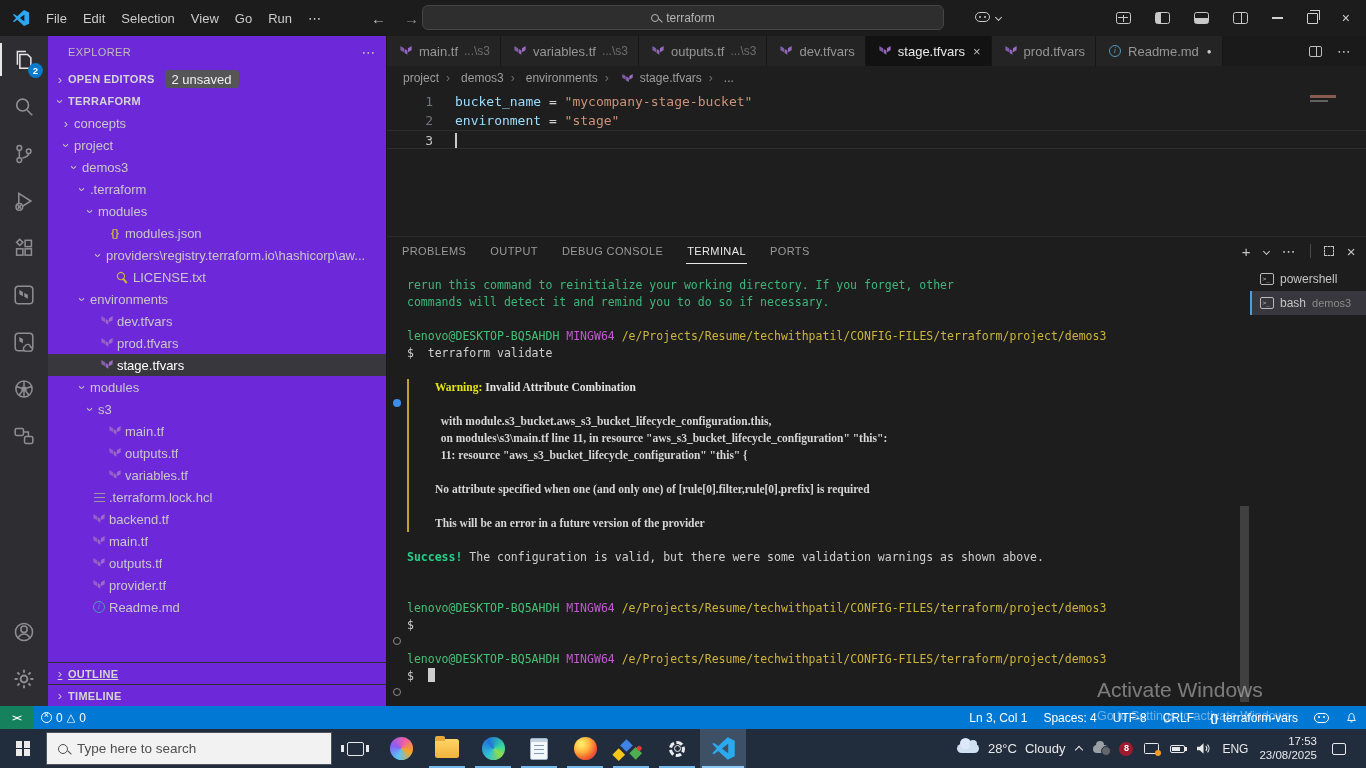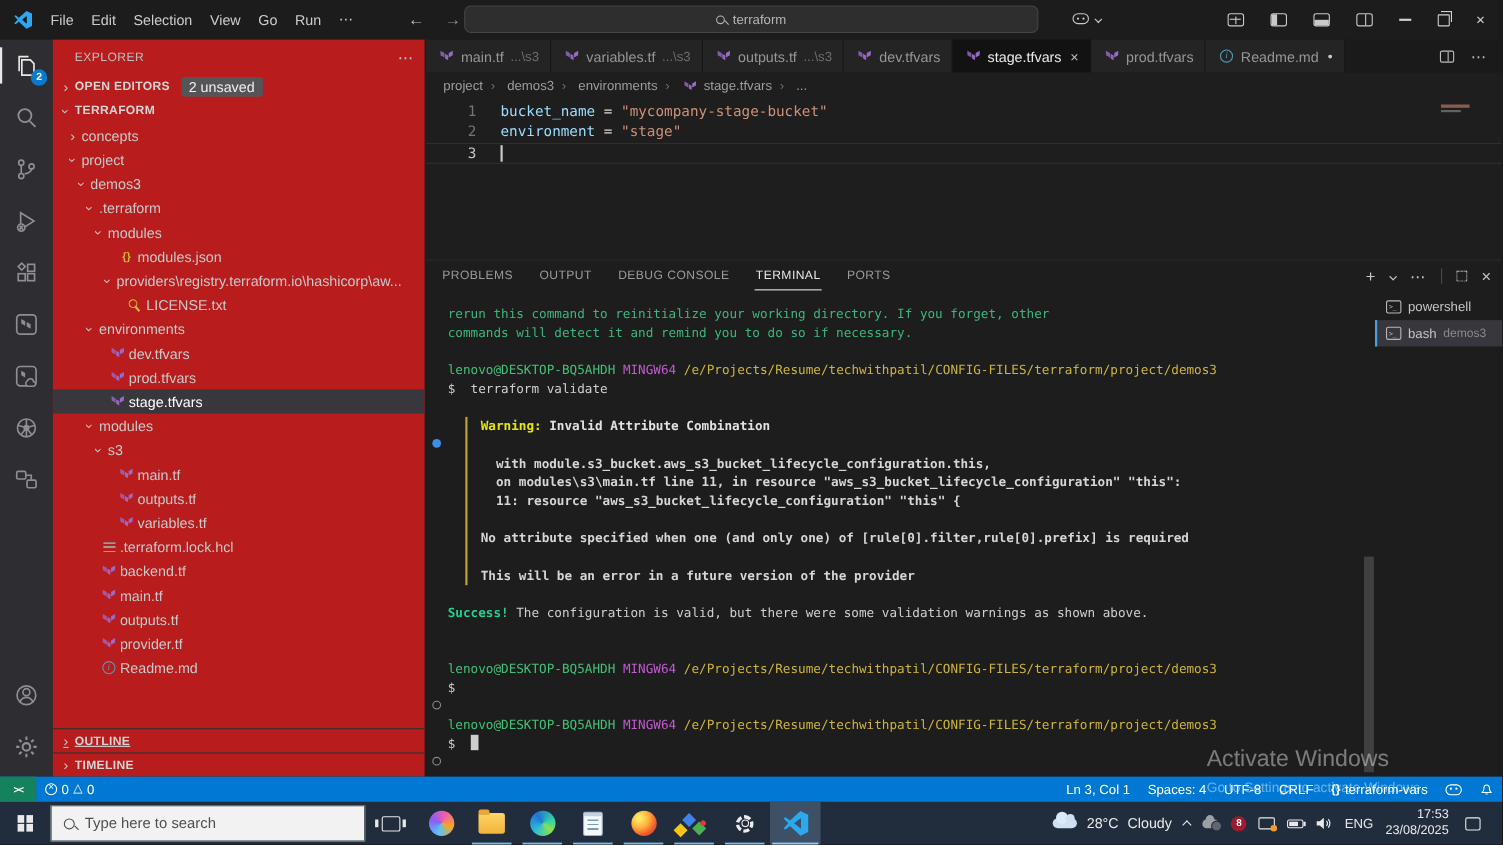--- a/index.html
+++ b/index.html
@@ -37,21 +37,21 @@
   
   .activitybar{width:48px;background:#2d2d32;display:flex;flex-direction:column;flex:none;}
   .ab-item{height:47px;display:flex;align-items:center;justify-content:center;position:relative;color:#8e8e93;}
   .ab-item.active{color:#e7e7e7;}
   .ab-item.active::before{content:"";position:absolute;left:0;top:7px;bottom:7px;width:2px;background:#e7e7e7;}
   .ab-badge{position:absolute;right:5px;bottom:5px;min-width:15px;height:15px;border-radius:50%;background:#0a7acc;color:#fff;font-size:9.5px;font-weight:bold;display:flex;align-items:center;justify-content:center;}
   .ab-bottom{margin-top:auto;margin-bottom:4px;}
   .ab-item svg{display:block;}
 
   
-  .sidebar{width:339px;background:#b91c1c;flex:none;display:flex;flex-direction:column;font-size:13px;overflow:hidden;border-right:1px solid #191919;}
+  .sidebar{width:339px;background:#6d28d9;flex:none;display:flex;flex-direction:column;font-size:13px;overflow:hidden;border-right:1px solid #191919;}
   .sb-title{height:32px;display:flex;align-items:center;padding:0 10px 0 20px;font-size:11px;color:#bdbdbd;letter-spacing:.4px;flex:none;}
   .sb-title .more{margin-left:auto;color:#c2c2c2;font-size:14px;}
   .sb-row{height:22px;display:flex;align-items:center;font-weight:bold;font-size:11px;color:#d5d5d5;padding-left:4px;flex:none;letter-spacing:.3px;}
   .sb-row.bordered{border-top:1px solid #303031;}
   .badge-unsaved{margin-left:10px;background:#555558;color:#efefef;font-weight:normal;font-size:13px;letter-spacing:0;padding:1.5px 7px;border-radius:3px;}
   .twisty{width:16px;flex:none;display:flex;align-items:center;justify-content:center;color:#c3c3c3;}
   .twisty::before{content:"›";font-size:13px;font-weight:normal;}
   .twisty.down::before{display:inline-block;transform:rotate(90deg);}
   .twisty.none::before{visibility:hidden;}
   .tree{flex:none;}
@@ -116,21 +116,21 @@
   .t-line{height:17px;white-space:pre;color:#cfcfcf;}
   .tc-green{color:#3cb77b;}
   .tc-user{color:#44c076;}
   .tc-env{color:#c05bd0;}
   .tc-path{color:#ccb43d;}
   .tc-plain{color:#cfcfcf;}
   .tc-warn{color:#e5e50e;font-weight:bold;}
   .tc-bold{color:#e2e2e2;font-weight:bold;}
   .tc-body{color:#d6d6d6;font-weight:bold;}
   .tc-success{color:#23d18b;font-weight:bold;}
-  .warn-block{margin-left:16px;border-left:2px solid #bfa32e;padding-left:12px;}
+  .warn-block{margin-left:0;border-left:2px solid #bfa32e;padding-left:26px;font-family:Liberation Serif, serif;}
   .t-cursor{display:inline-block;width:7px;height:14px;background:#cdcdcd;vertical-align:-2px;}
   .deco{position:absolute;width:8px;height:8px;border-radius:50%;}
   .deco.blue{background:#3b8eea;left:6px;top:134px;}
   .deco.h1{border:1.2px solid #8a8a8a;left:6px;top:372px;}
   .deco.h2{border:1.2px solid #8a8a8a;left:6px;top:423px;}
   .term-scroll{position:absolute;right:117px;top:241px;width:9px;height:196px;background:rgba(121,121,121,.38);}
   .term-list{width:116px;flex:none;padding-top:2px;font-size:12px;color:#c5c5c5;}
   .term-row{height:24px;display:flex;align-items:center;gap:6px;padding-left:8px;cursor:pointer;border-left:2px solid transparent;}
   .term-row.active{background:#37373d;border-left-color:#4da0e0;}
   .term-glyph{width:14px;height:12px;border:1px solid #b9b9b9;border-radius:2px;position:relative;flex:none;}

